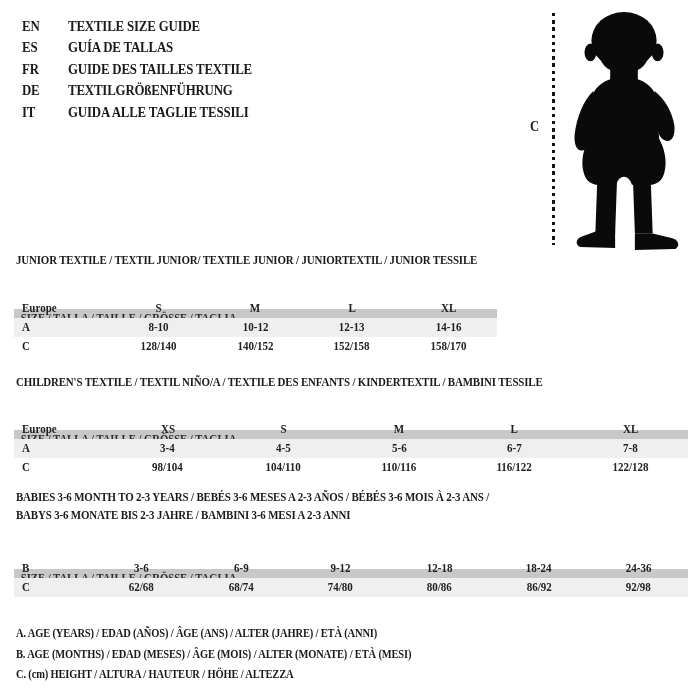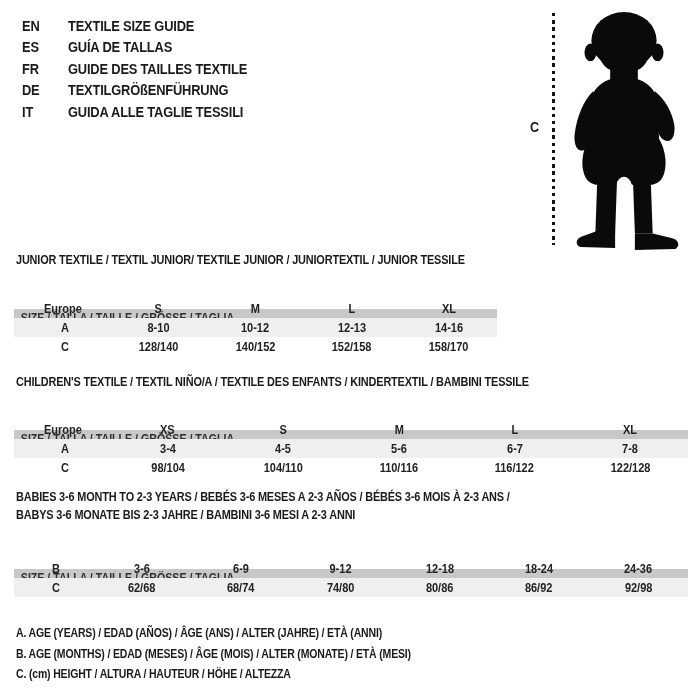--- a/index.html
+++ b/index.html
@@ -1,18 +1,18 @@
 <!DOCTYPE html>
 <html style="--bar: #c8c8c8; --shade: #efefef;"><head>
 <meta charset="utf-8">
 <style>
   html,body { margin:0; padding:0; background:#ffffff; }
   #canvas {
     position:relative; width:700px; height:700px; background:#fff;
-    font-family:Liberation Sans, sans-serif; color:#1a1a1a; overflow:hidden;
+    font-family:Liberation Serif, serif; color:#1a1a1a; overflow:hidden;
     -webkit-font-smoothing:antialiased;
   }
   
   .lang-block {
     position:absolute; left:22px; top:16px;
     transform:scaleX(0.92); transform-origin:left top;
     font-weight:bold; font-size:14px; line-height:21.4px; letter-spacing:-0.2px;
   }
   .lang-row { display:flex; }
   .lang-code { width:50px; flex:0 0 50px; }
@@ -39,21 +39,21 @@
   }
   .tbl-bar .bar-text {
     padding-left:8px; font-weight:bold; font-size:12.5px; color:#2e2e2e;
     transform:scaleX(0.85); transform-origin:left center; white-space:nowrap;
   }
   table.size-table {
     position:absolute; left:14px; border-collapse:collapse; table-layout:fixed;
     font-weight:bold; font-size:12.5px; color:#222;
   }
   table.size-table td { height:19px; padding:0; text-align:center; vertical-align:middle; }
-  table.size-table td.lbl { text-align:center; padding-left:8px; }
+  table.size-table td.lbl { text-align:left; padding-left:8px; }
   table.size-table tr.shaded { background:var(--shade,#efefef); }
   .cx { display:inline-block; transform:scaleX(0.88); transform-origin:center center; white-space:nowrap; }
   .cx.left { transform-origin:left center; }
   #t1 { width:483px; } #t1 td.lbl { width:88px; }
   #t2 { width:674px; } #t2 td.lbl { width:88px; }
   #t3 { width:674px; } #t3 td.lbl { width:70px; }
   #bar1 { top:281px; width:483px; }
   #bar2 { top:402px; width:674px; }
   #bar3 { top:541px; width:674px; }
   #t1 { top:299px; } #t2 { top:420px; } #t3 { top:559px; }

